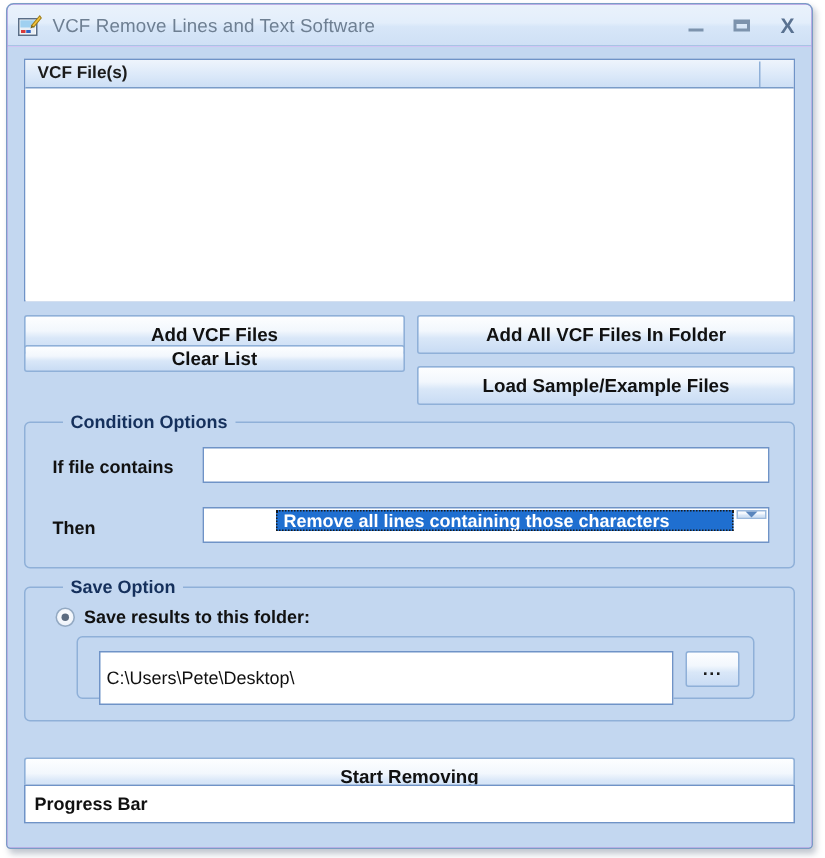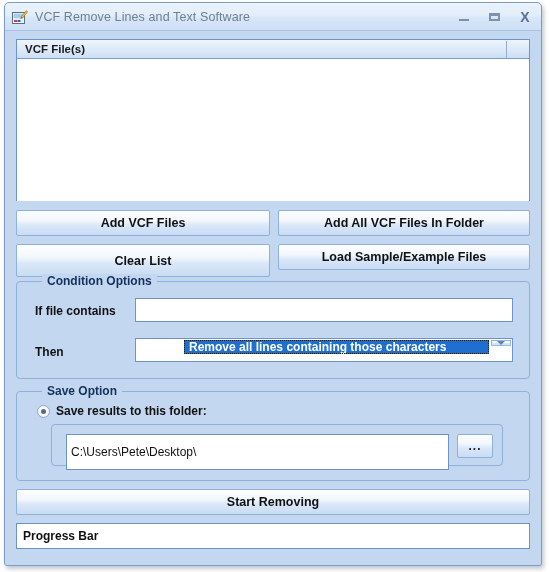--- a/index.html
+++ b/index.html
@@ -155,23 +155,23 @@
     color: #111111;
     display: flex;
     align-items: center;
     justify-content: center;
     cursor: default;
     white-space: nowrap;
   }
 
   #btn-add-vcf      { position:absolute; left:11px;  top:179px; width:254px; height:26px; }
   #btn-add-all      { position:absolute; left:273px; top:179px; width:252px; height:26px; }
-  #btn-clear-list   { position:absolute; left:11px;  top:213px; width:254px; height:33px; }
+  #btn-clear-list   { position:absolute; left:11px;  top:199px; width:254px; height:18px; }
   #btn-load-sample  { position:absolute; left:273px; top:213px; width:252px; height:26px; }
-  #btn-start        { position:absolute; left:11px;  top:458px; width:514px; height:26px; }
+  #btn-start        { position:absolute; left:11px;  top:474px; width:514px; height:26px; }
 
   
   .group {
     position: absolute;
     box-sizing: border-box;
     border: 1px solid #8fb0d8;
     border-radius: 4px;
     background: transparent;
   }
   .group-title {

